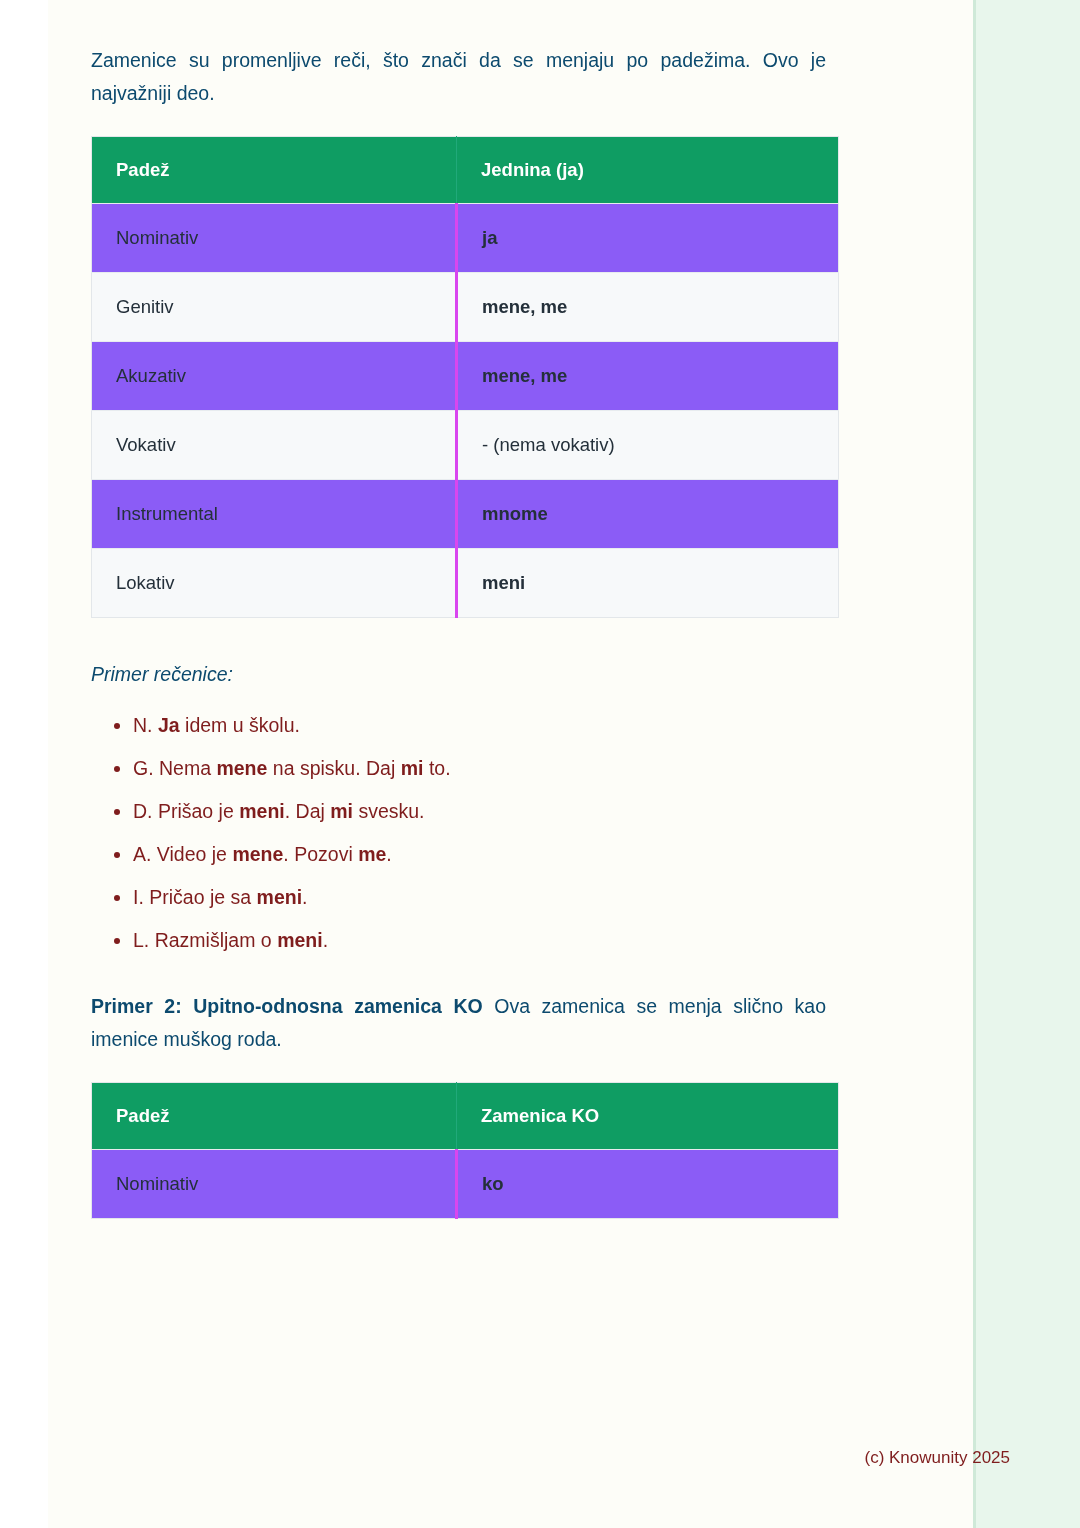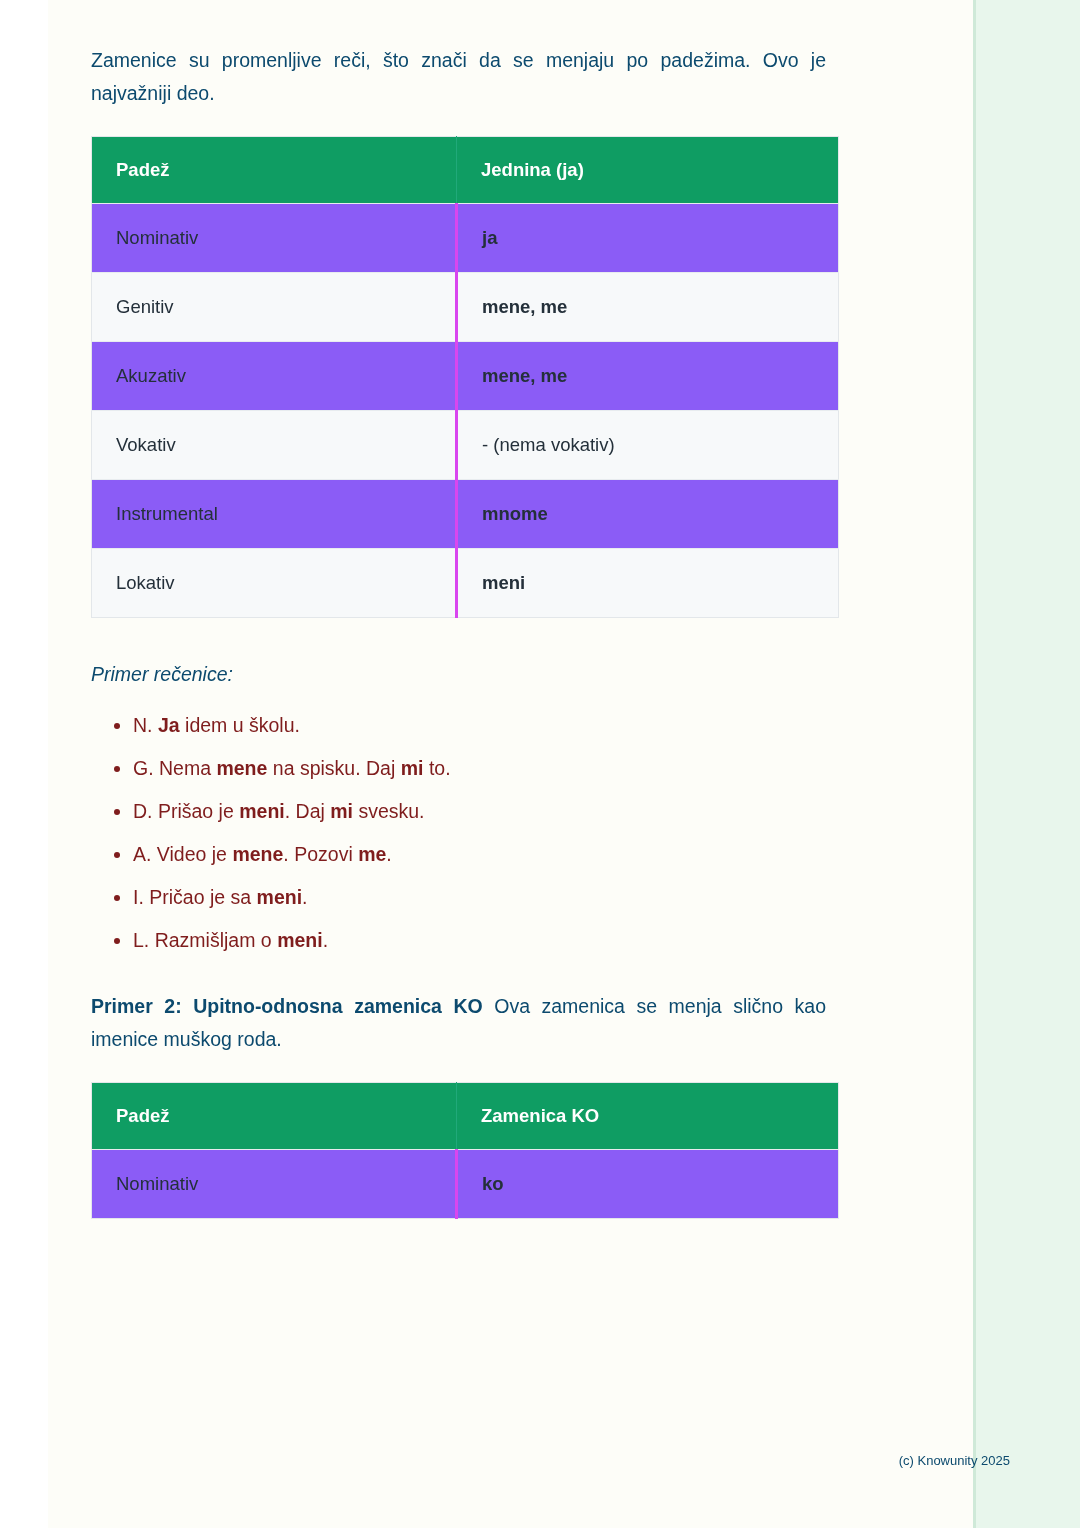--- a/index.html
+++ b/index.html
@@ -117,22 +117,22 @@
   }
   ul.examples li {
     font-size: 19.5px;
     line-height: 43px;
     color: #7f1d1d;
   }
   .watermark {
     position: absolute;
     right: 70px;
     bottom: 60px;
-    font-size: 13px;
-    color: #0c4a6e;
+    font-size: 17px;
+    color: #7f1d1d;
     white-space: nowrap;
   }
 </style>
 </head>
 <body>
 
 <div class="page">
   <div class="left-margin"></div>
   <div class="right-divider"></div>
   <div class="right-panel"></div>

